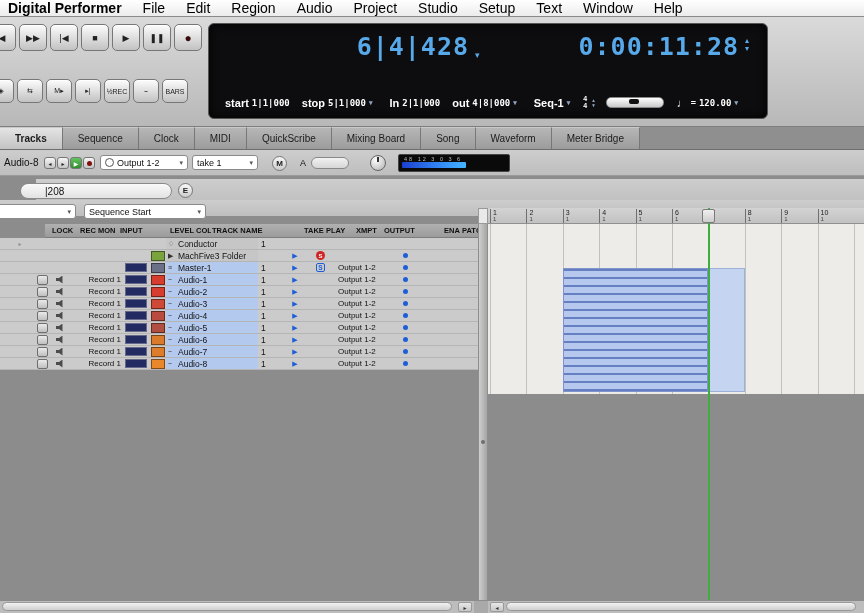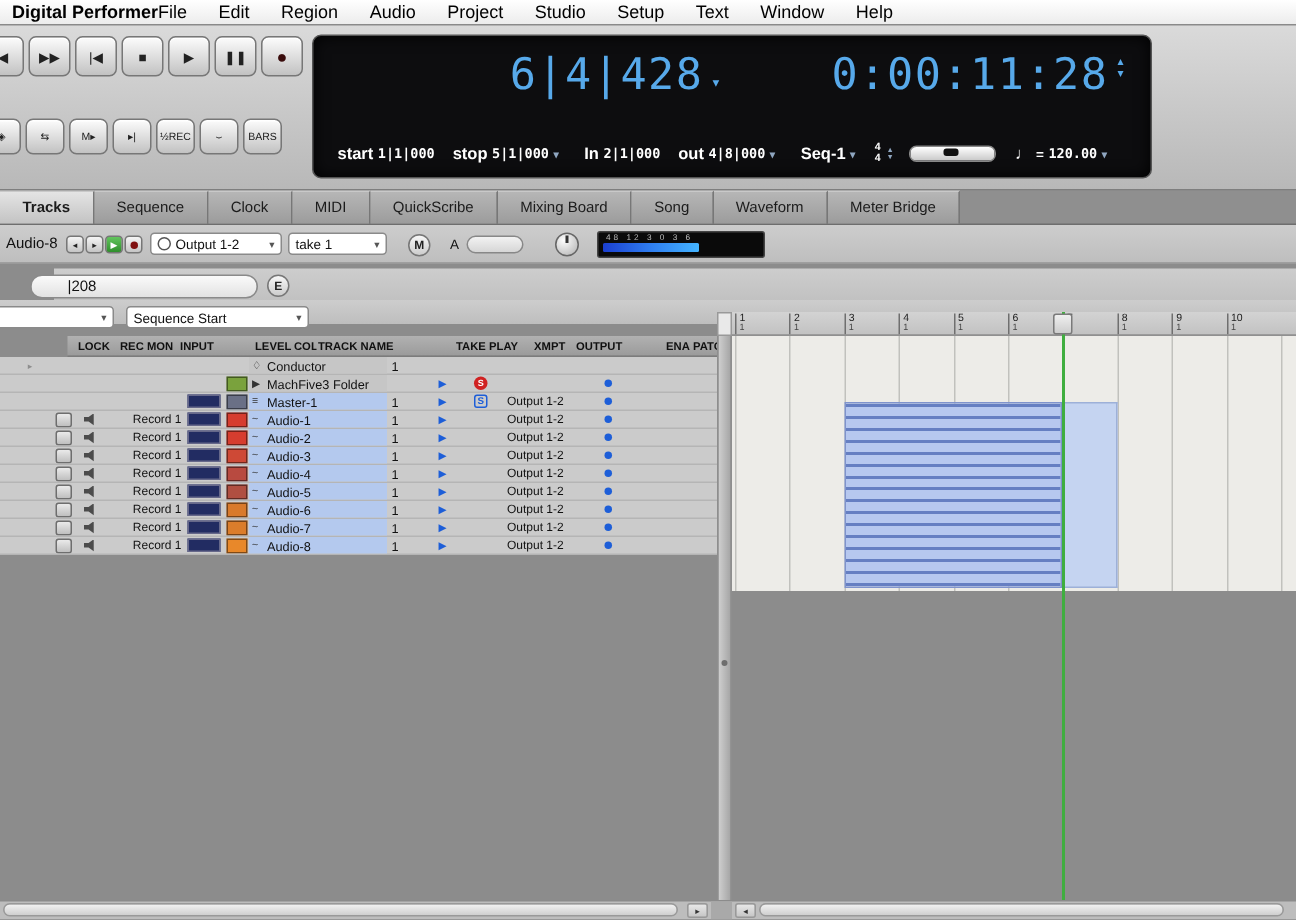--- a/index.html
+++ b/index.html
@@ -1,38 +1,38 @@
 <!DOCTYPE html>
 <html><head>
 <meta charset="utf-8">
 <style>
   html,body{margin:0;padding:0;}
   body{width:864px;height:613px;position:relative;overflow:hidden;background:#8c8c8c;
        font-family:"Liberation Sans",sans-serif;-webkit-font-smoothing:antialiased;}
   
   .menubar{position:absolute;left:0;top:0;width:864px;height:17px;box-sizing:border-box;
     background:linear-gradient(#ffffff,#ececec);border-bottom:1px solid #8a8a8a;
-    display:flex;align-items:center;padding-left:8px;font-size:12px;color:#000;}
+    display:flex;align-items:center;gap:21px;padding-left:8px;font-size:14px;color:#000;}
   .app-name{font-weight:bold;}
   .menu-item{cursor:default;}
   
   .control-panel{position:absolute;left:0;top:17px;width:864px;height:110px;
     background:linear-gradient(#dadada,#b8b8b8);border-bottom:1px solid #7e7e7e;box-sizing:border-box;}
   .transport-row{position:absolute;display:flex;gap:3px;}
   #trow1{left:-12px;top:7px;}
   #trow2{left:-12px;top:62px;}
   .tbtn{width:26px;height:25px;border:1px solid #777;border-radius:5px;flex:none;
     background:linear-gradient(#fcfcfc,#c2c2c2);box-shadow:inset 0 1px 0 #fff;
     font-size:9px;display:flex;align-items:center;justify-content:center;color:#222;}
   .tbtn.small{width:24px;height:22px;font-size:7px;}
   .tbtn.rec{color:#3a0c0c;font-size:12px;}
   .lcd{position:absolute;left:208px;top:6px;width:560px;height:96px;background:#0d0d0f;
     border-radius:6px;border:1px solid #555;box-shadow:inset 0 0 10px #000;box-sizing:border-box;}
-  .lcd-big{position:absolute;font-family:"DejaVu Sans Mono",monospace;font-weight:normal;
-    font-size:29px;color:#57a9ea;letter-spacing:1px;top:8px;}
+  .lcd-big{position:absolute;font-family:"DejaVu Sans Mono",monospace;font-weight:bold;
+    font-size:25px;color:#57a9ea;letter-spacing:1px;top:8px;}
   #lcd-counter{left:20px;width:240px;text-align:right;}
   #lcd-timecode{left:292px;width:238px;text-align:right;}
   .lcd-dd-big{position:absolute;color:#57a9ea;font-size:9px;}
   #counter-dd{left:266px;top:26px;}
   .stack-arrows{position:absolute;left:536px;top:13px;display:flex;flex-direction:column;
     color:#57a9ea;font-size:8px;line-height:8px;}
   .lcd-bottom{position:absolute;left:16px;bottom:9px;width:534px;display:flex;align-items:center;
     column-gap:3px;font-size:9px;color:#fff;font-weight:bold;white-space:nowrap;}
   .lcd-lbl{font-size:11px;}
   .lcd-val{font-family:"DejaVu Sans Mono",monospace;font-size:9px;text-align:right;}

